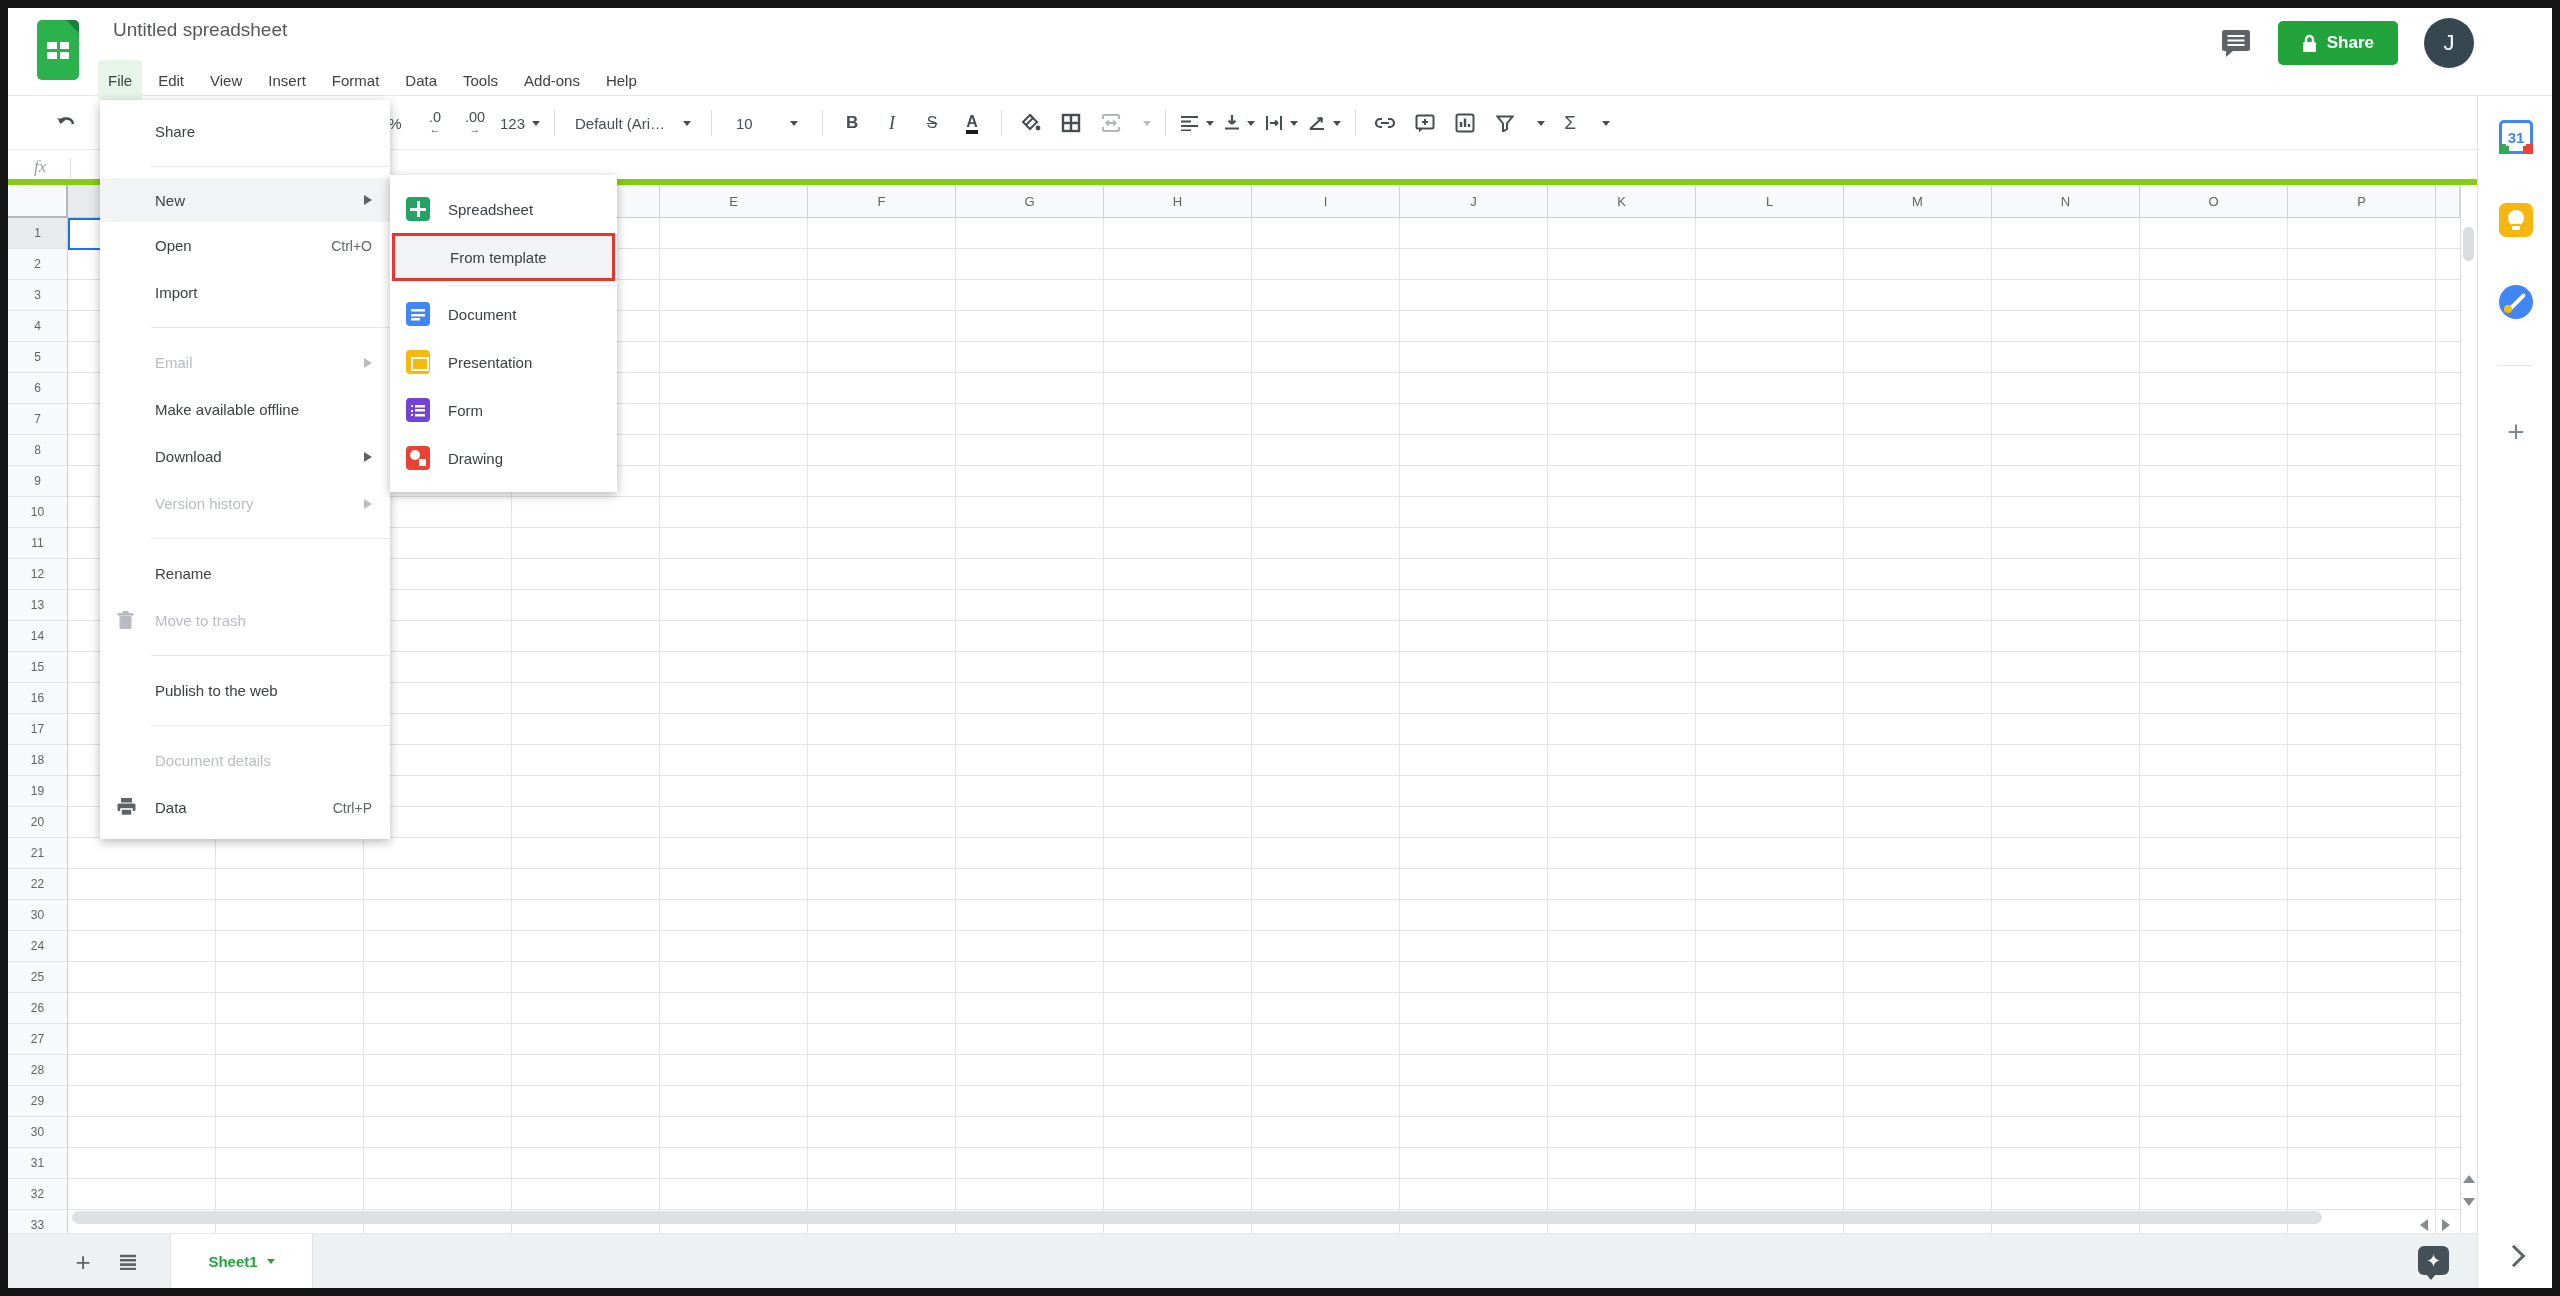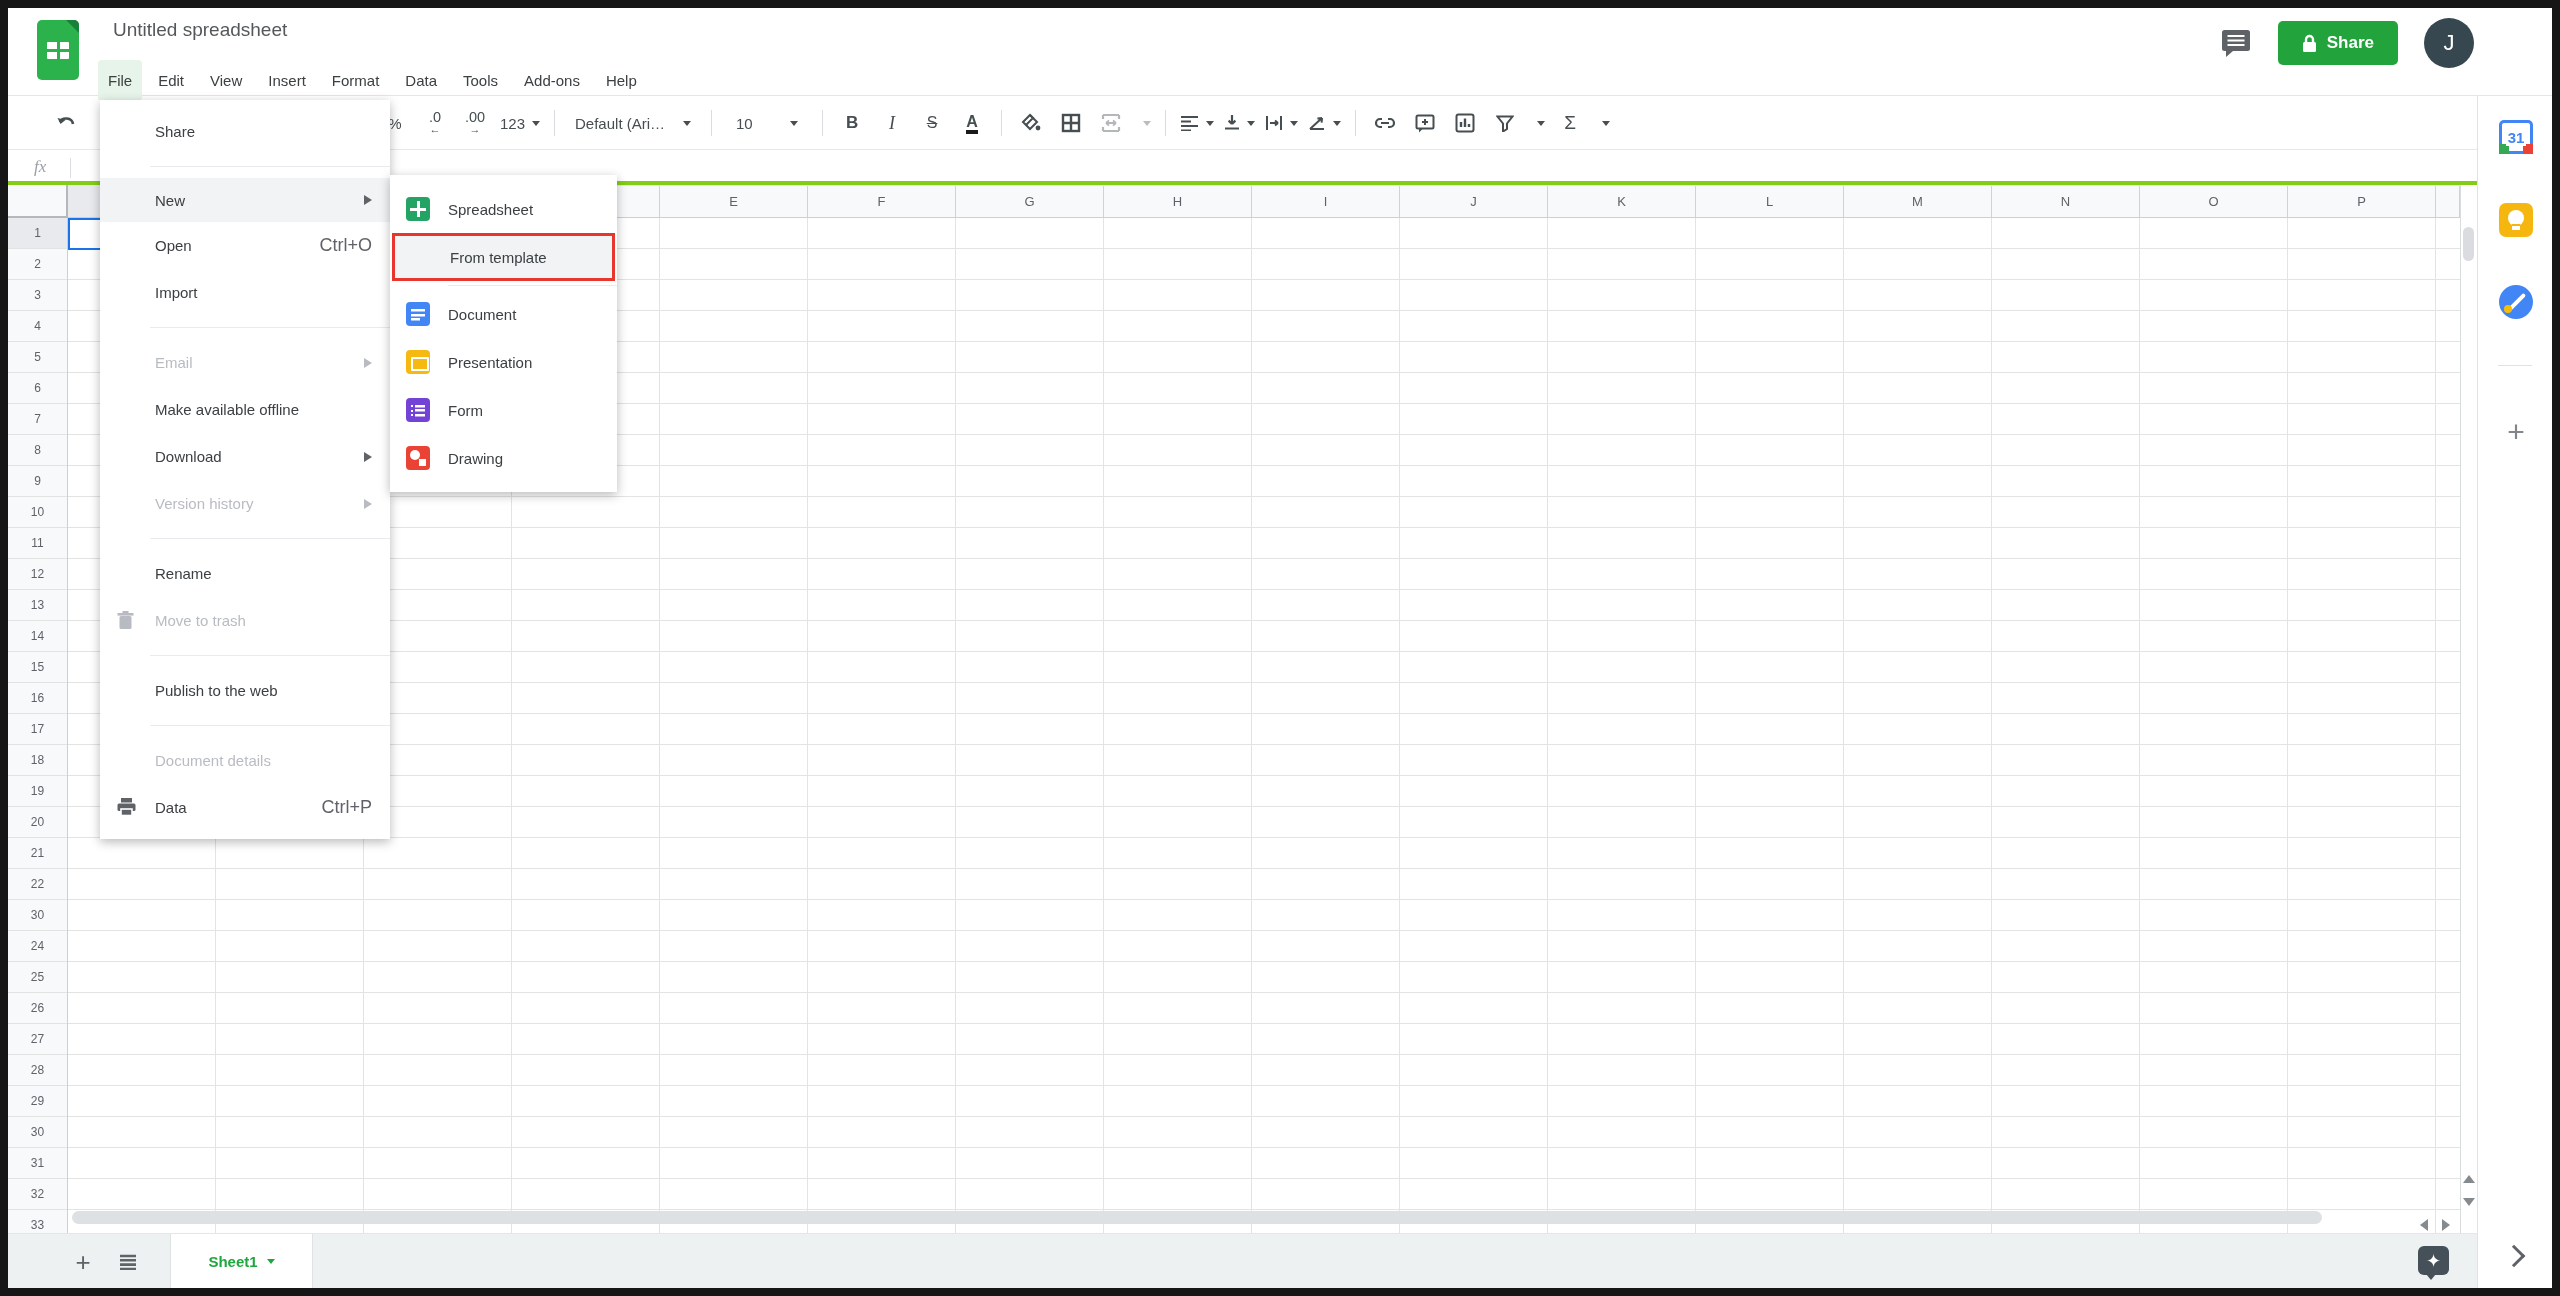--- a/index.html
+++ b/index.html
@@ -34,21 +34,21 @@
   .tb-a { font-size:16px; font-weight:bold; border-bottom:4px solid #1a1a1a; line-height:17px; }
   .decchip { display:flex; flex-direction:column; align-items:center; line-height:12px; font-size:14.5px; }
   .decchip .arr { font-size:11px; color:#464e51; }
   .fontbox { min-width:128px; justify-content:space-between; padding:0 6px; }
   .sizebox { min-width:82px; justify-content:space-between; padding:0 10px; }
   .disabled { opacity:.4; }
   .caret-up { position:absolute; left:2432px; top:104px; width:22px; height:14px; }
   .caret-up:before { content:""; position:absolute; left:3px; top:2px; width:12px; height:12px; border-left:3px solid #464e51; border-top:3px solid #464e51; transform:rotate(45deg); }
 
   
-  .fxbar { position:absolute; left:0; top:142px; width:2469px; height:35px; background:#fff; border-bottom:4px solid #84cc16; z-index:1; }
+  .fxbar { position:absolute; left:0; top:142px; width:2469px; height:35px; background:#fff; border-bottom:6px solid #84cc16; z-index:1; }
   .fx { position:absolute; left:26px; top:7px; font-style:italic; font-family:"Liberation Serif",serif; color:#9aa0a6; font-size:17px; }
   .fxsep { position:absolute; left:62px; top:8px; width:1px; height:20px; background:#dadce0; }
 
   
   .corner { position:absolute; left:0; top:177px; width:60px; height:33px; background:#f8f9fa; border-right:2px solid #b5b8ba; border-bottom:2px solid #b5b8ba; z-index:1; }
   .colheaders { position:absolute; left:60px; top:177px; width:2392px; height:33px; display:flex; background:#f8f9fa; border-bottom:1px solid #cdd0d1; border-top:1px solid #e4e7e7; z-index:0; }
   .colheaders .ch { width:148px; height:100%; border-right:1px solid #d0d3d4; display:flex; align-items:center; justify-content:center; font-size:13px; color:#5f6368; }
   .colheaders .ch.sel { background:#e8eaed; }
   .gutter { position:absolute; left:0; top:210px; width:60px; height:1015px; background:#f8f9fa; border-right:1px solid #cdd0d1; z-index:0; overflow:hidden; }
   .gutter .rn { width:100%; height:31px; border-bottom:1px solid #e2e3e3; display:flex; align-items:center; justify-content:center; font-size:12px; color:#5f6368; }
@@ -96,21 +96,21 @@
   .sp-div { position:absolute; left:20px; width:34px; height:1px; background:#e0e3e3; }
   .sp-plus { position:absolute; left:21px; display:flex; align-items:center; justify-content:center; width:34px; height:34px; font-size:30px; color:#80868b; font-weight:300; }
   .panel-collapse { position:absolute; left:24px; top:1148px; width:26px; height:26px; }
   .panel-collapse:before { content:""; position:absolute; left:4px; top:5px; width:13px; height:13px; border-right:3px solid #5f6368; border-top:3px solid #5f6368; transform:rotate(45deg); }
 
   
   .filemenu { position:absolute; left:92px; top:92px; width:290px; background:#fff; box-shadow:0 3px 10px rgba(0,0,0,.28); padding:8px 0; z-index:10; }
   .fm-item { position:relative; height:47px; display:flex; align-items:center; padding:0 18px 0 55px; font-size:15px; color:#3c4043; }
   .fm-item.hl { background:#f1f3f4; height:44px; }
   .fm-item.dis { color:#b8bcc2; }
-  .fm-item .sc { margin-left:auto; color:#5f6368; font-size:18px; }
+  .fm-item .sc { margin-left:auto; color:#5f6368; font-size:14px; }
   .fm-item .subarrow { margin-left:auto; width:0; height:0; border-top:5.5px solid transparent; border-bottom:5.5px solid transparent; border-left:8px solid #5f6368; }
   .fm-item.dis .subarrow { border-left-color:#b8bcc2; }
   .fm-item .licon { position:absolute; left:17px; top:14px; }
   .fm-div { height:1px; background:#e8eaed; margin:11px 0 11px 50px; }
 
   
   .submenu { position:absolute; left:382px; top:167px; width:227px; background:#fff; box-shadow:0 3px 10px rgba(0,0,0,.28); padding:10px 0; z-index:11; }
   .sm-item { position:relative; height:48px; display:flex; align-items:center; padding-left:58px; font-size:15px; color:#3c4043; }
   .sm-item .appicon { position:absolute; left:16px; top:12px; width:24px; height:24px; border-radius:4px; }
   .sm-item.redbox { margin:0 2px; border:3px solid #e8352e; background:#f1f3f4; padding-left:55px; }

